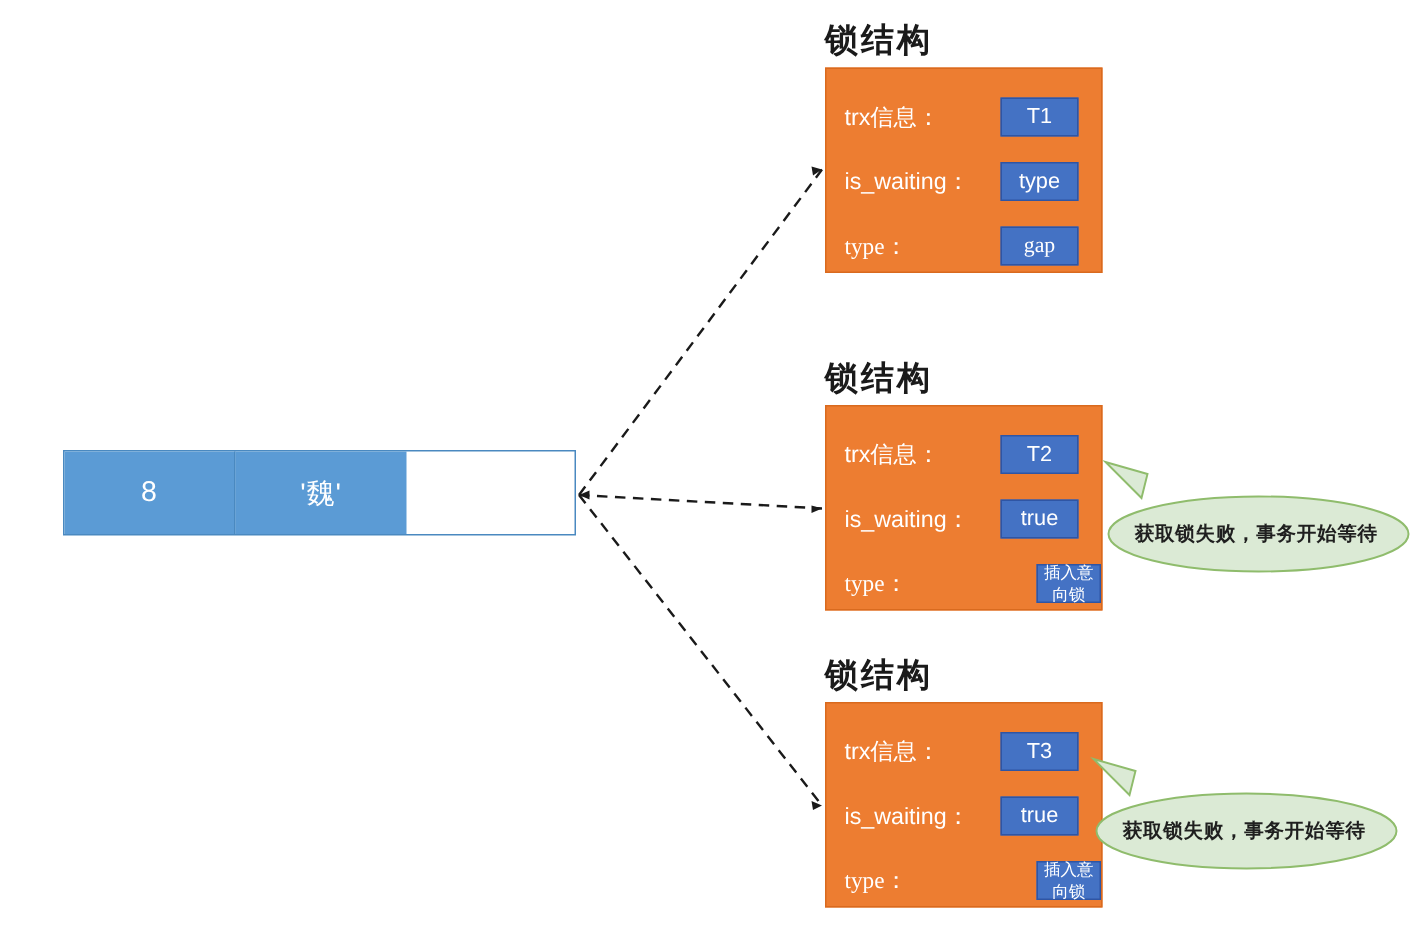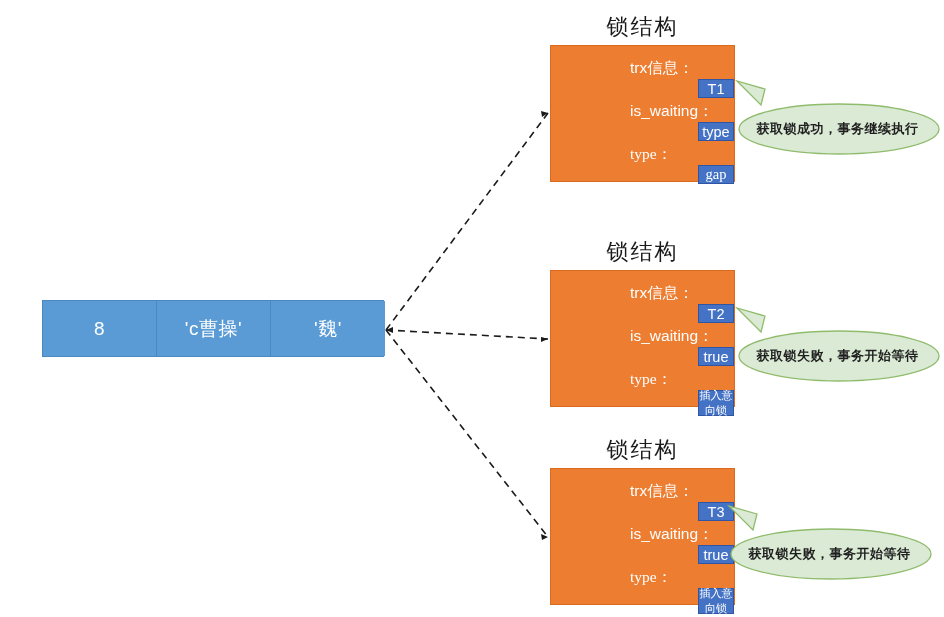--- a/index.html
+++ b/index.html
@@ -55,61 +55,59 @@
   .cell-w2 { width: 114px; }
   .cell-w3 { width: 114px; }
 
   
   .lock-group { position: absolute; }
   .lock-title {
     position: absolute;
     left: 0;
     top: 0;
     width: 185px;
-    text-align: center;
     font-family: "Liberation Serif", "DejaVu Serif", serif;
     font-size: 22px;
-    font-weight: 400;
+    font-weight: 700;
     color: #1a1a1a;
     letter-spacing: 2px;
   }
   .lock-box {
     position: absolute;
     left: 0;
     top: 33px;
     width: 185px;
     height: 137px;
     background: #ED7D31;
     border: 1px solid #d96a1e;
     box-sizing: border-box;
     padding: 12px 0 0 12px;
   }
   .lock-field {
     display: flex;
-    align-items: flex-end;
+    align-items: center;
     height: 40px;
     margin-bottom: 3px;
-    flex-direction: column;
   }
   .lock-field:last-child { margin-bottom: 0; font-family: Liberation Serif, serif; }
   .field-label {
     color: #ffffff;
     font-size: 15.5px;
     white-space: nowrap;
     min-width: 104px;
   }
   .field-value {
     background: #4472C4;
     border: 1px solid #2f55a4;
     box-sizing: border-box;
     color: #ffffff;
     display: flex;
     align-items: center;
     justify-content: center;
-    width: 36px;
+    width: 52px;
     height: 26px;
     font-size: 14.5px;
     text-align: center;
   }
   .field-value.narrow-text {
     font-size: 11px;
     letter-spacing: 0;
     margin-left: 24px;
   }
 
@@ -158,21 +156,20 @@
     <g fill="#1a1a1a">
       <polygon points="548,113 541,111 542,117"></polygon>
       <polygon points="548,339 541,337 541,342"></polygon>
       <polygon points="548,537 541,534 542,540"></polygon>
       <polygon points="386,330 393,327 393,333"></polygon>
     </g>
   </svg>
 
   <div class="record-row">
     <div class="record-cell cell-w1">8</div>
-    <div class="record-cell cell-w2">'c曹操'</div>
     <div class="record-cell cell-w3">'魏'</div>
   </div>
 
   <div class="lock-group" style="left:550px; top:12px;">
     <div class="lock-title">锁结构</div>
     <div class="lock-box">
       <div class="lock-field">
         <span class="field-label">trx信息：</span>
         <span class="field-value">T1</span>
       </div>
@@ -180,27 +177,20 @@
         <span class="field-label">is_waiting：</span>
         <span class="field-value">type</span>
       </div>
       <div class="lock-field">
         <span class="field-label">type：</span>
         <span class="field-value">gap</span>
       </div>
     </div>
   </div>
 
-  <div class="callout" style="left:735px; top:103px;">
-    <svg class="bubble-svg" viewBox="0 0 205 74" xmlns="http://www.w3.org/2000/svg">
-      <path d="M 30 8 L 2 0 L 26 24 Z" fill="#DBEAD5" stroke="#8FBC6C" stroke-width="1.3"></path>
-      <ellipse cx="104" cy="48" rx="100" ry="25" fill="#DBEAD5" stroke="#8FBC6C" stroke-width="1.3"></ellipse>
-    </svg>
-    <div class="callout-text">获取锁成功，事务继续执行</div>
-  </div>
 
   <div class="lock-group" style="left:550px; top:237px;">
     <div class="lock-title">锁结构</div>
     <div class="lock-box">
       <div class="lock-field">
         <span class="field-label">trx信息：</span>
         <span class="field-value">T2</span>
       </div>
       <div class="lock-field">
         <span class="field-label">is_waiting：</span>

